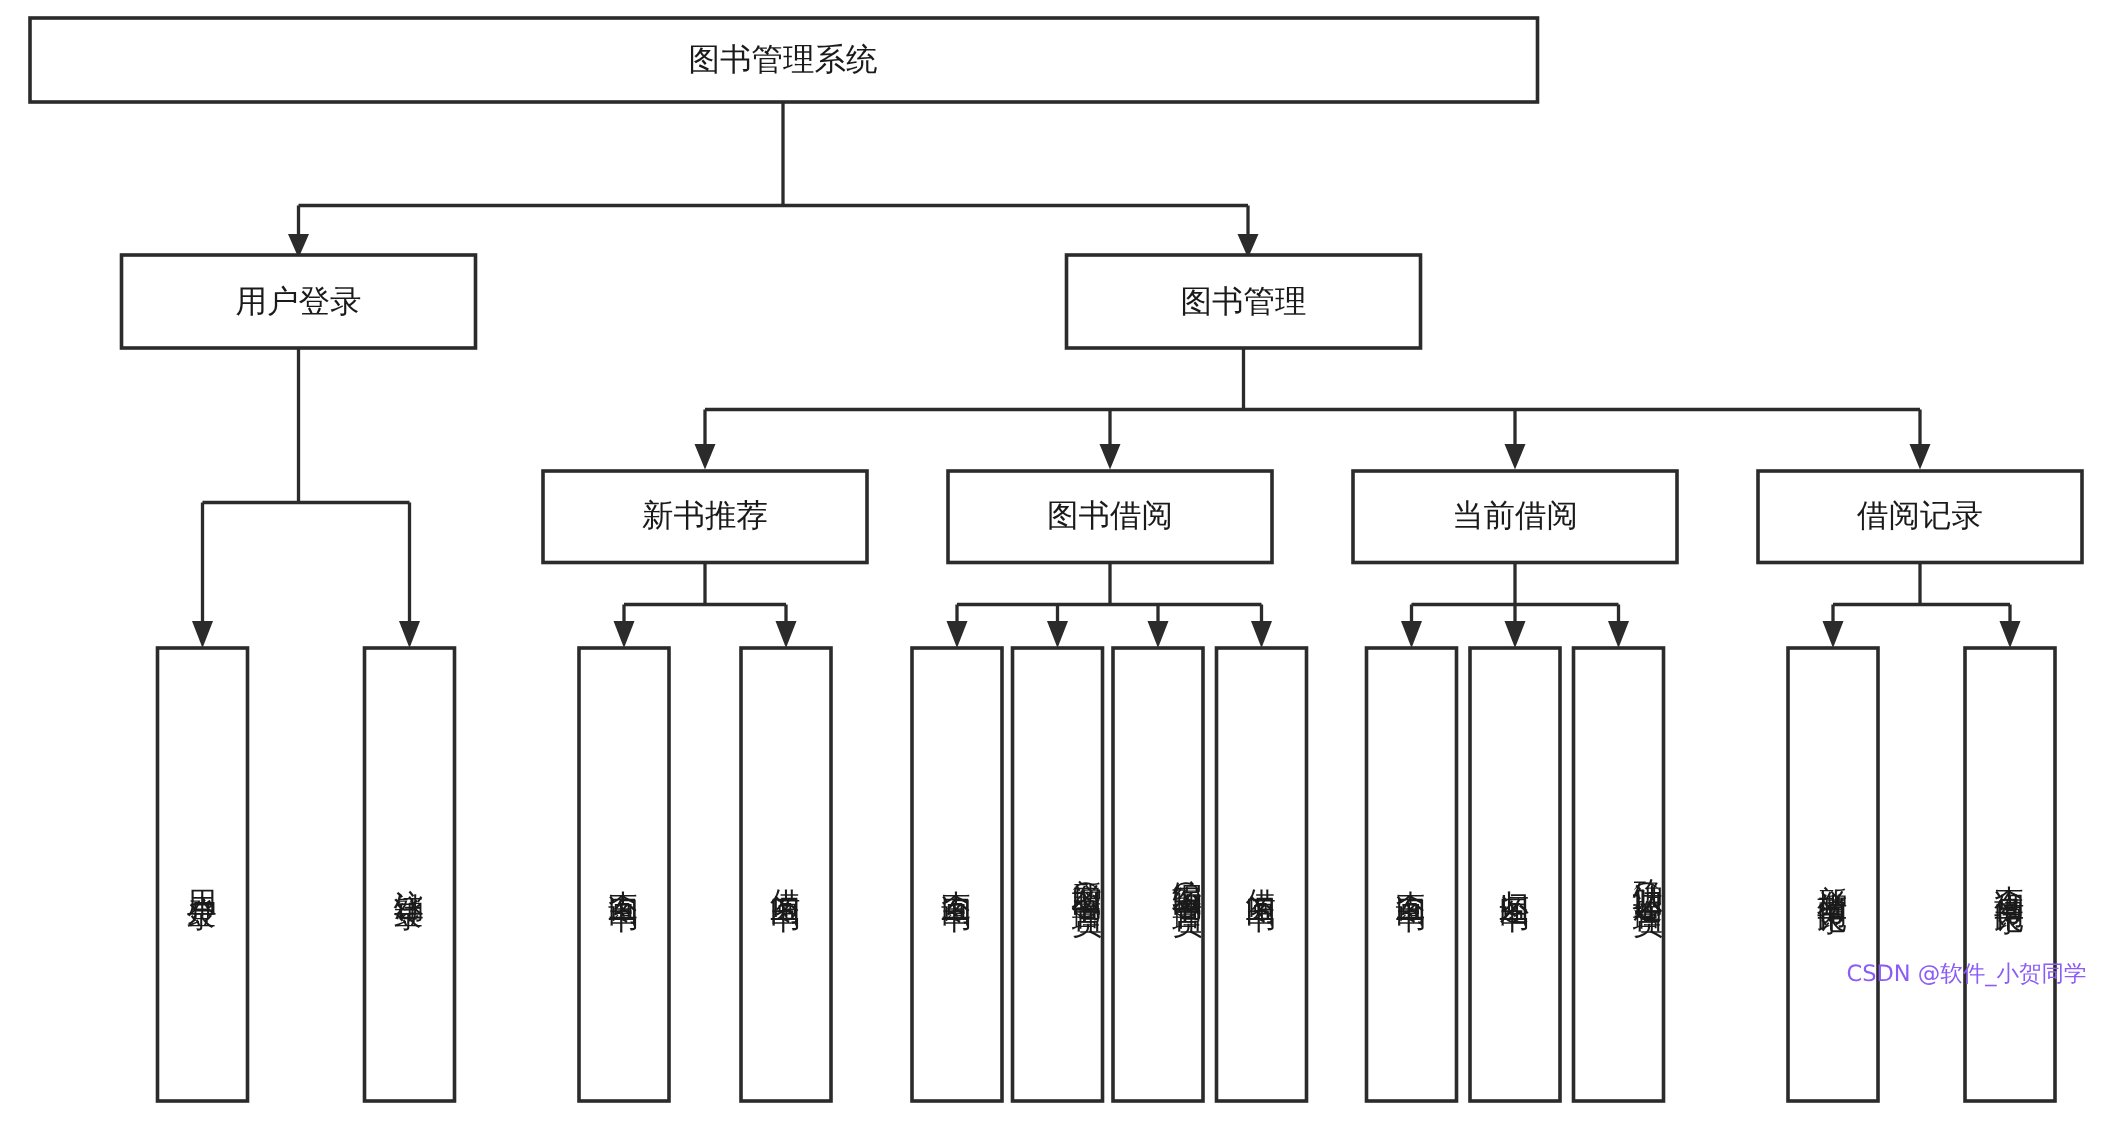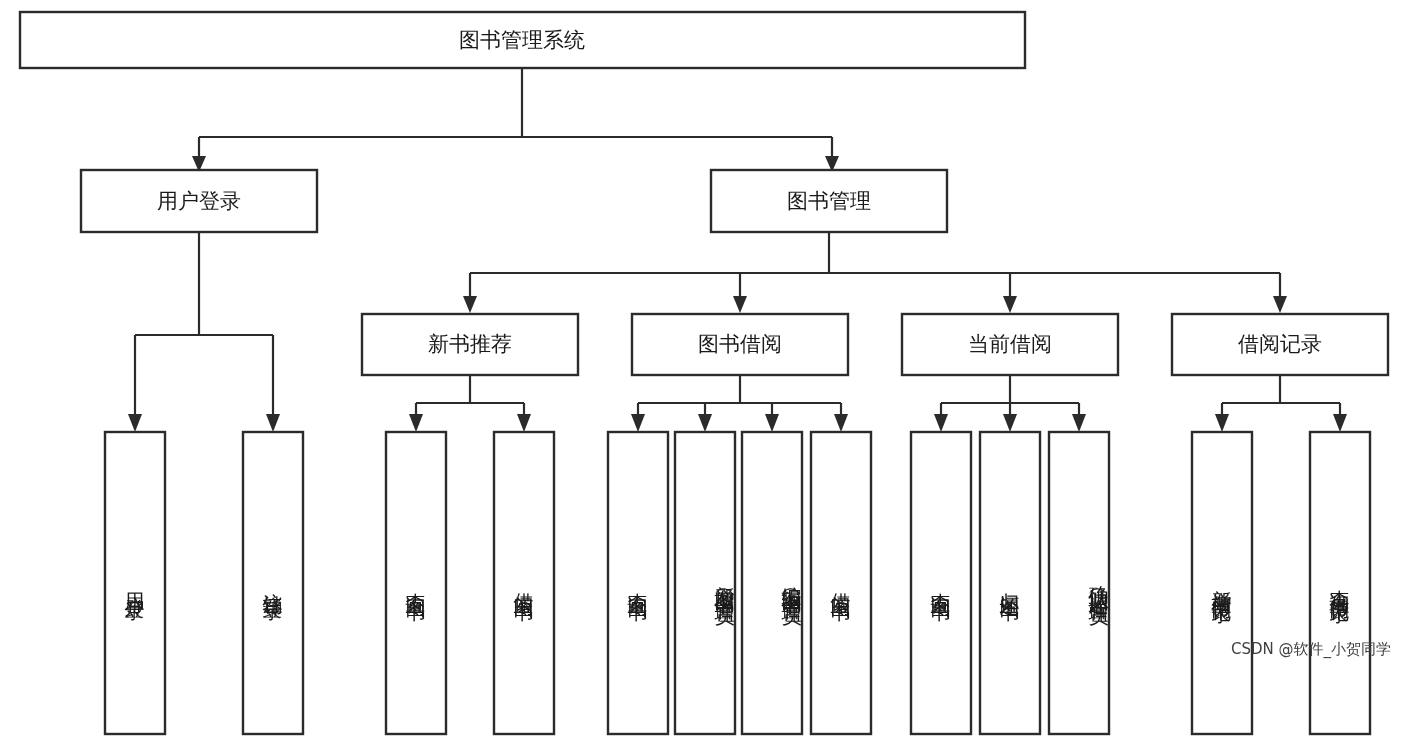--- a/index.html
+++ b/index.html
@@ -63,21 +63,21 @@
     align-items: center;
     justify-content: center;
     pointer-events: none;
   }
   #watermark {
     position: absolute;
     right: 14px;
     bottom: 6px;
     font-family: "DejaVu Sans", "Liberation Sans", sans-serif;
     font-size: 15px;
-    color: #404040;
+    color: #8b5cf6;
     white-space: nowrap;
   }
 </style>
 </head>
 <body>
 
 <div id="diagram-root">
 
   <svg id="tree-svg" viewBox="0 0 1405 747">
 

